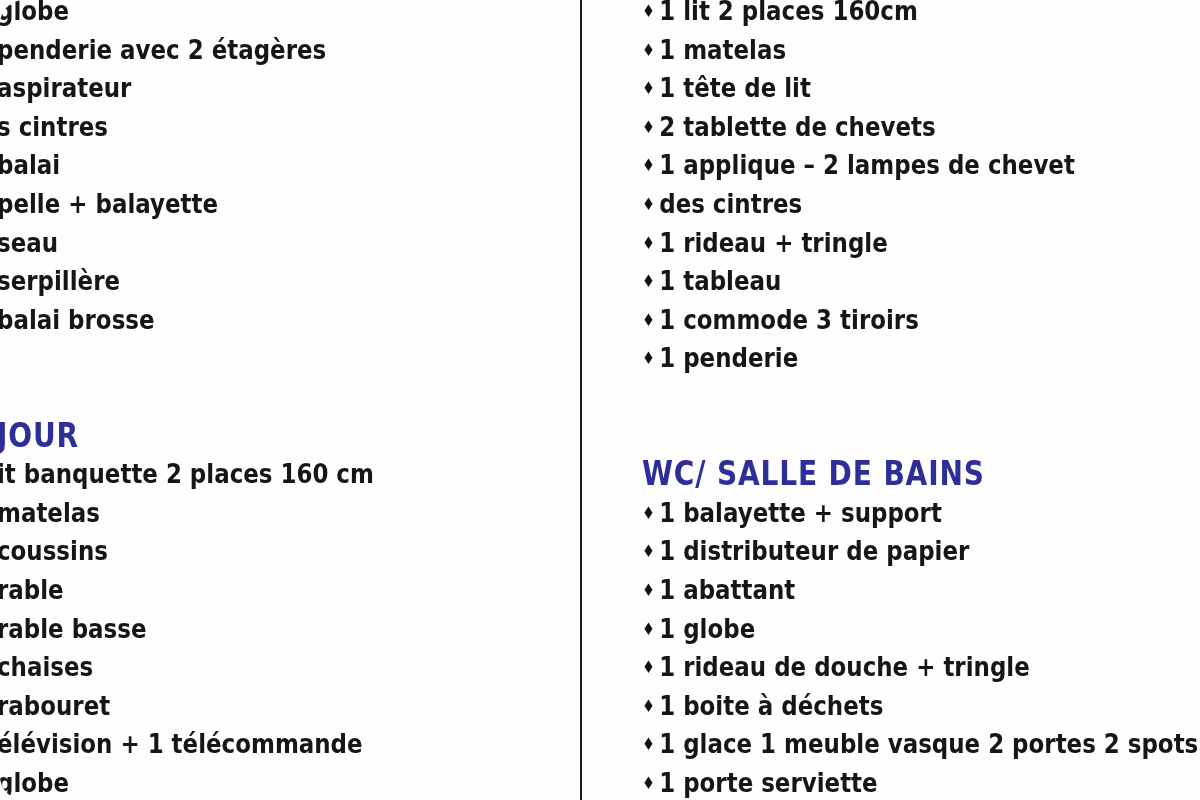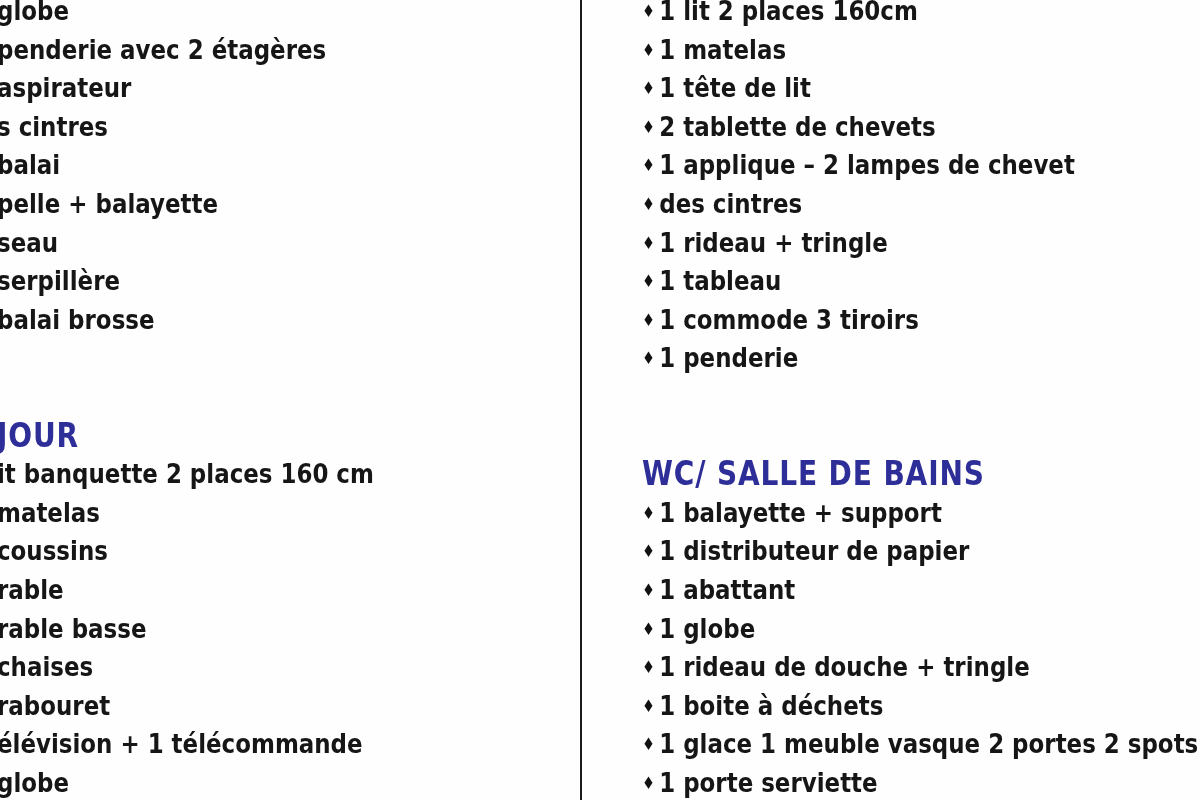--- a/index.html
+++ b/index.html
@@ -9,20 +9,21 @@
     height: 800px;
     overflow: hidden;
     background: #fefefe;
     font-family: "DejaVu Sans", sans-serif;
   }
   .page {
     position: relative;
     width: 1200px;
     height: 800px;
     overflow: hidden;
+    border-radius: 24px;
   }
   .divider {
     position: absolute;
     top: 0;
     left: 580px;
     width: 2px;
     height: 800px;
     background: #1a1a1a;
   }
   .col {

